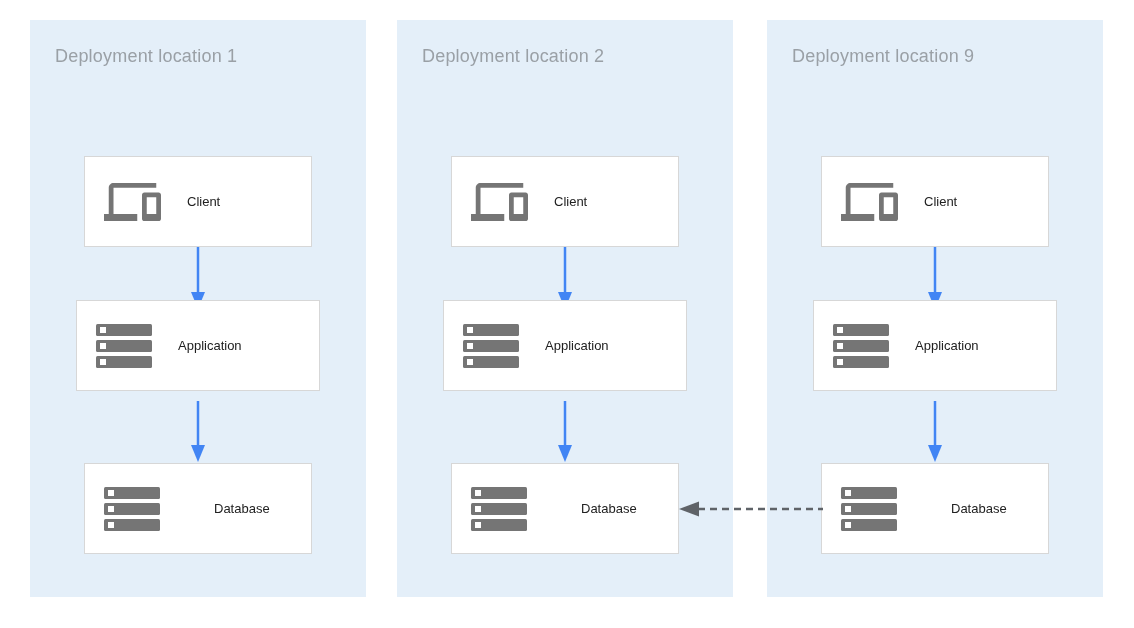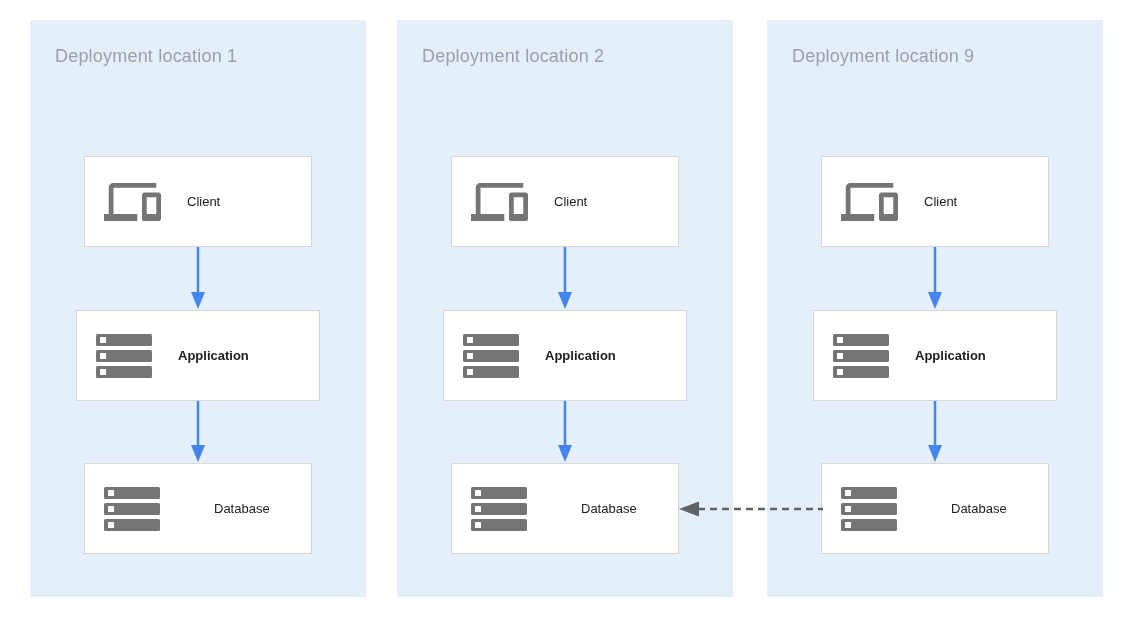--- a/index.html
+++ b/index.html
@@ -42,21 +42,21 @@
     height: 91px;
     background: #ffffff;
     border: 1px solid var(--box-border, #d7d7d7);
     box-sizing: border-box;
     display: flex;
     align-items: center;
     padding-left: 19px;
   }
   .node.wide { width: 244px; }
   .node-client   { top: 136px; }
-  .node-app      { top: 290px; font-weight: bold; }
+  .node-app      { top: 280px; }
   .node-db       { top: 443px; gap: 28px; }
   .node .icon {
     flex: 0 0 auto;
     display: block;
   }
   .node .label {
     margin-left: 26px;
     font-size: 13px;
     color: var(--label-dark, #212121);
     white-space: nowrap;

